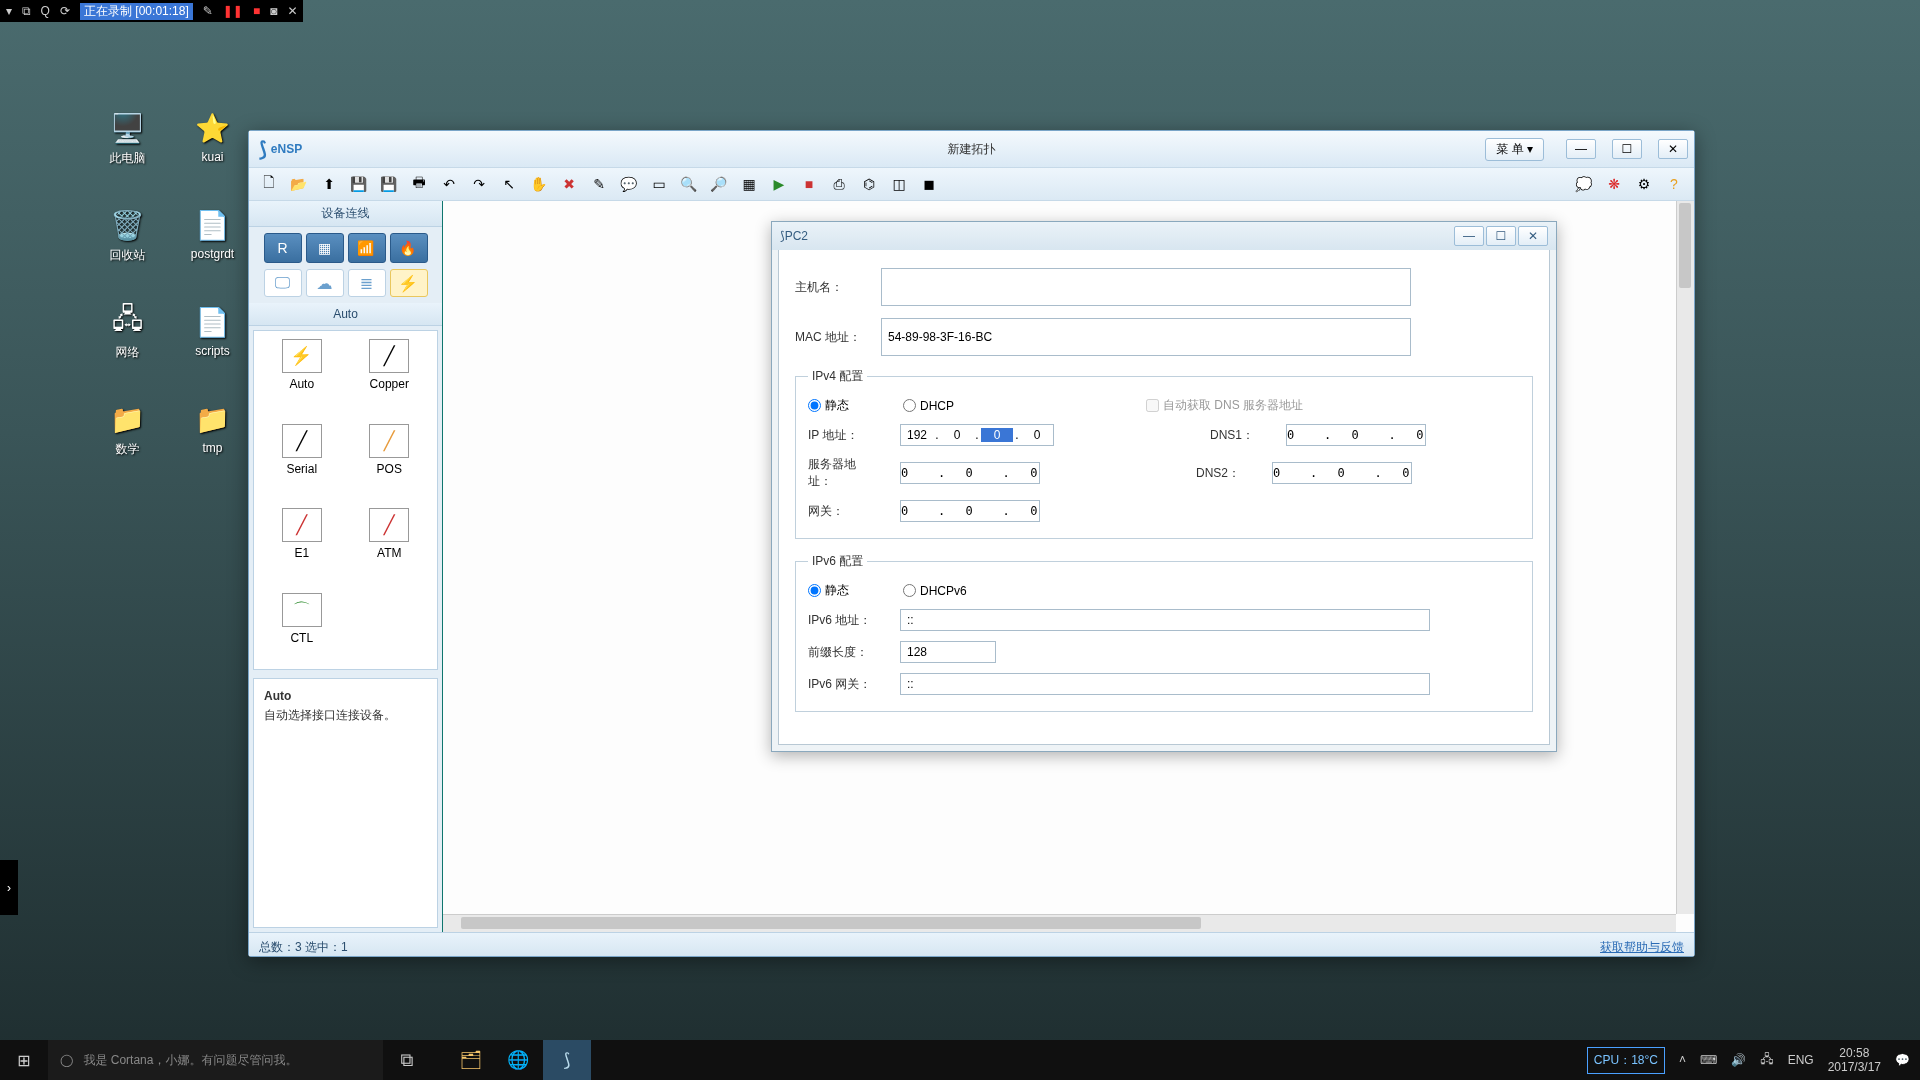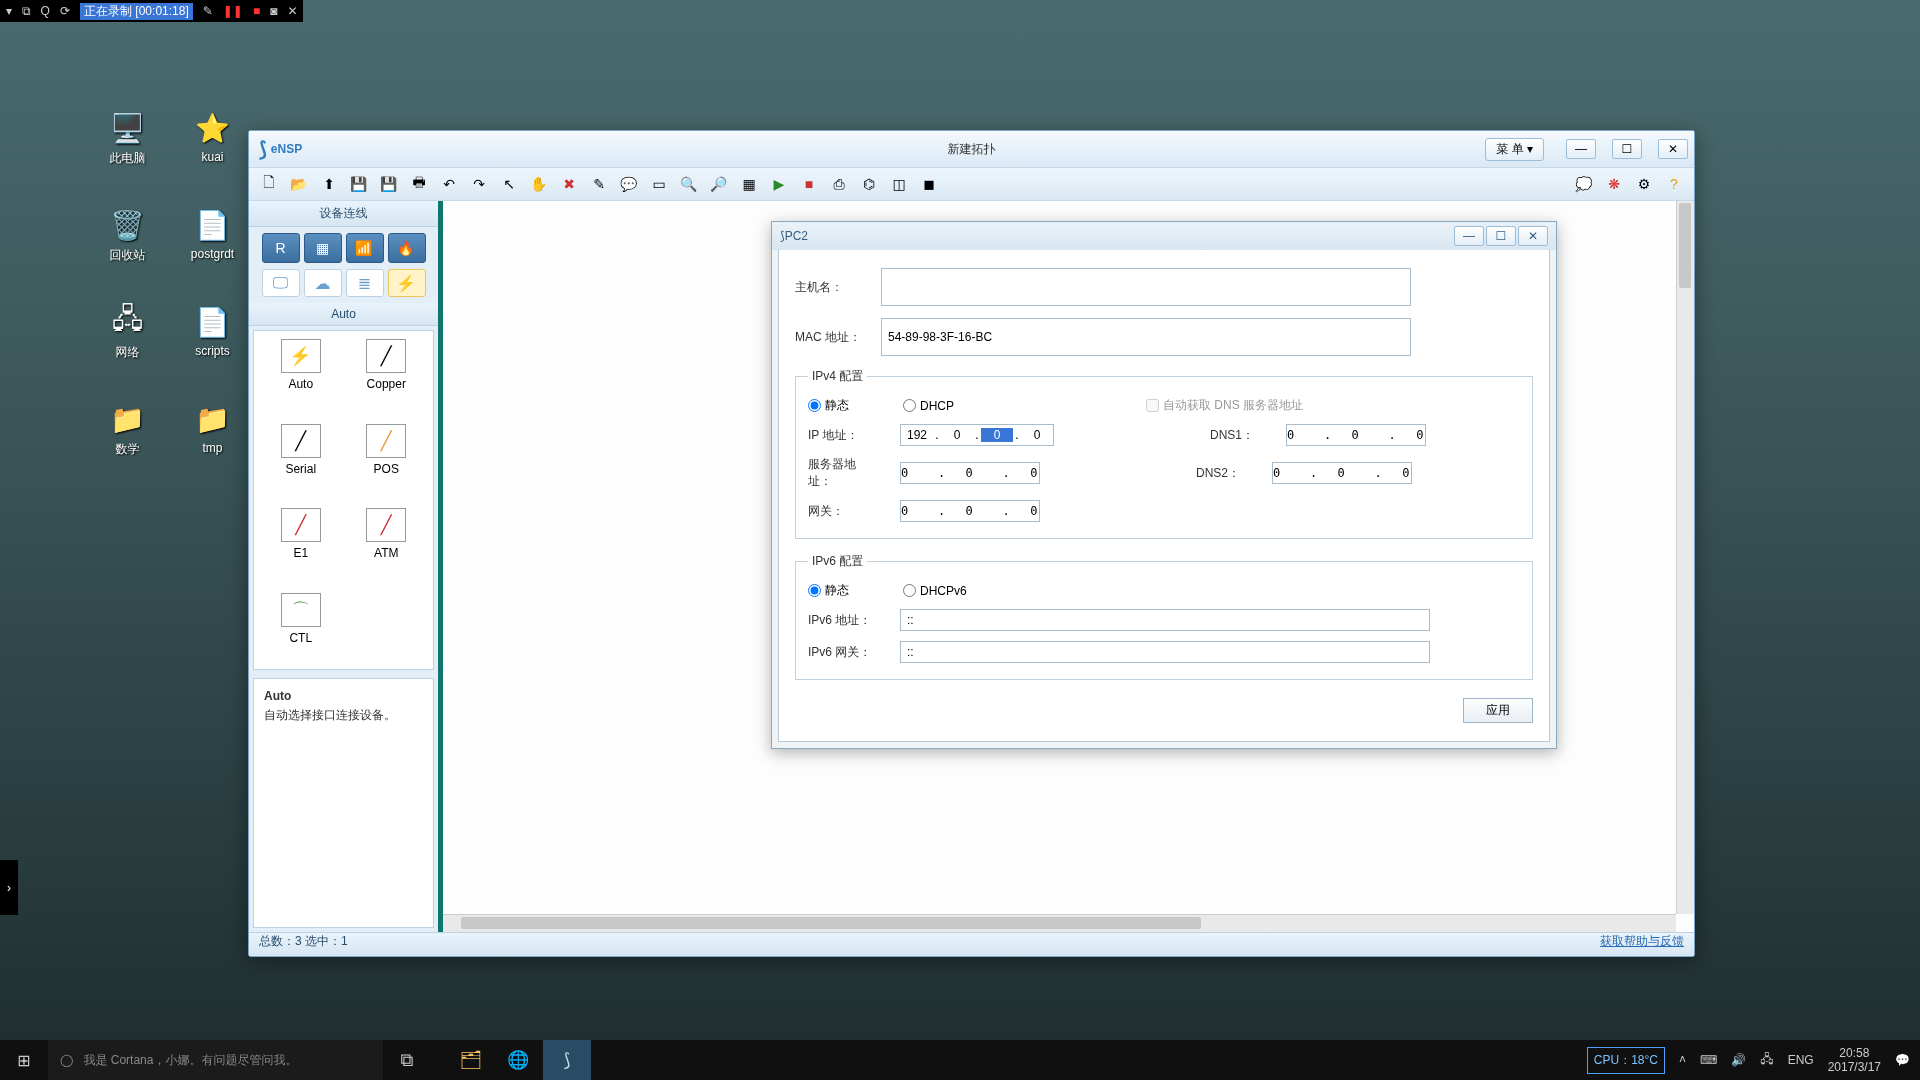--- a/index.html
+++ b/index.html
@@ -24,41 +24,41 @@
 .ensp-title .center{position:absolute;left:50%;transform:translateX(-50%);color:#333;}
 .ensp-title .wctl{position:absolute;right:6px;display:flex;gap:16px;align-items:center;}
 .ensp-title .menu-btn{background:linear-gradient(#fff,#e3eef7);border:1px solid #9cbdd8;border-radius:3px;padding:2px 10px;margin-right:6px;cursor:pointer;}
 .wbtn{width:30px;height:20px;border:1px solid #9cbdd8;background:linear-gradient(#fff,#e3eef7);display:flex;align-items:center;justify-content:center;cursor:pointer;border-radius:2px;}
 
 .toolbar{height:34px;background:linear-gradient(#eef6fc,#dbe9f4);border-top:1px solid #c6d9e8;border-bottom:1px solid #c6d9e8;display:flex;align-items:center;padding:0 8px;gap:6px;}
 .toolbar .tb{width:24px;height:24px;border:1px solid transparent;border-radius:3px;display:flex;align-items:center;justify-content:center;cursor:pointer;font-size:14px;}
 .toolbar .spacer{flex:1;}
 
 .body{display:flex;height:calc(100% - 36px - 34px - 24px);}
-.sidebar{width:194px;background:#e4eef6;border-right:5px solid #0f766e;display:flex;flex-direction:column;}
+.sidebar{width:194px;background:#e4eef6;border-right:1px solid #0f766e;display:flex;flex-direction:column;}
 .side-head{background:linear-gradient(#e9f3fb,#d6e6f2);text-align:center;padding:4px 0;border-bottom:1px solid #bcd2e4;color:#2a4d6e;}
 .cat-row{display:flex;gap:4px;padding:6px;justify-content:center;}
 .cat{width:38px;height:30px;background:linear-gradient(#5a8fc0,#3a6fa0);border:1px solid #2a5a8a;border-radius:3px;cursor:pointer;display:flex;align-items:center;justify-content:center;color:#fff;font-size:14px;}
 .cat2-row{display:flex;gap:4px;padding:0 6px 6px;justify-content:center;}
 .cat2{width:38px;height:28px;background:#fff;border:1px solid #bcd2e4;border-radius:3px;cursor:pointer;display:flex;align-items:center;justify-content:center;color:#6ba0ce;font-size:16px;}
 .cat2.sel{background:#fff3c8;border-color:#e9c75e;}
 .dev-grid{background:#fff;margin:4px;border:1px solid #bcd2e4;flex:0 0 auto;padding:8px;display:grid;grid-template-columns:1fr 1fr;gap:16px 8px;height:340px;overflow:auto;}
 .dev{display:flex;flex-direction:column;align-items:center;gap:4px;cursor:pointer;}
 .dev .di{width:40px;height:34px;background:#fff;border:1px solid #999;display:flex;align-items:center;justify-content:center;font-size:18px;}
 .desc{background:#fff;margin:4px;border:1px solid #bcd2e4;flex:1;padding:10px;color:#333;}
 .desc b{display:block;margin-bottom:4px;}
 
 .canvas{flex:1;background:#fdfdfd;position:relative;overflow:auto;}
 .canvas-inner{width:1400px;height:760px;position:relative;}
 .hscroll{position:absolute;left:0;right:18px;bottom:0;height:18px;background:#e9e9e9;border-top:1px solid #ccc;}
 .hscroll .thumb{position:absolute;left:18px;top:2px;height:12px;width:740px;background:#c7c7c7;border-radius:2px;}
 .vscroll{position:absolute;top:0;right:0;bottom:18px;width:18px;background:#e9e9e9;border-left:1px solid #ccc;}
 .vscroll .thumb{position:absolute;top:2px;left:2px;width:12px;height:85px;background:#c7c7c7;border-radius:2px;}
 
-.statusbar{height:24px;background:linear-gradient(#e9f3fb,#d6e6f2);border-top:1px solid #bcd2e4;display:flex;align-items:flex-start;padding:0 10px;color:#2a4d6e;}
+.statusbar{height:24px;background:linear-gradient(#e9f3fb,#d6e6f2);border-top:1px solid #bcd2e4;display:flex;align-items:flex-end;padding:0 10px;color:#2a4d6e;}
 .statusbar .r{margin-left:auto;color:#2a6bb5;text-decoration:underline;cursor:pointer;}
 
 
 .pc2{position:absolute;left:328px;top:20px;width:786px;background:#eef3f6;border:1px solid #8aa8bd;box-shadow:0 4px 15px rgba(0,0,0,.3);}
 .pc2-title{height:28px;background:linear-gradient(#eaf2f8,#d8e6f0);display:flex;align-items:center;padding:0 8px;color:#355d80;}
 .pc2-title .wctl{margin-left:auto;display:flex;gap:2px;}
 .tabs{display:flex;background:#fff;border-bottom:1px solid #b8c8d4;margin:6px 6px 0;}
 .tab{padding:5px 22px;border:1px solid #b8c8d4;border-bottom:none;background:#f2f6f9;margin-right:-1px;cursor:pointer;color:#333;position:relative;top:1px;}
 .tab.active{background:#fff;border-bottom:1px solid #fff;}
 .pc2-body{background:#fff;margin:0 6px 6px;border:1px solid #b8c8d4;border-top:none;padding:18px 16px;}
@@ -315,28 +315,29 @@
                 <label class="radio">
                     <input type="radio" style=""> 
                     <span>DHCPv6</span>
                   </label>
               </div>
               <div class="frow2">
                 <label class="l">IPv6 地址：</label>
                 <input type="text" style="width: 530px; border: 1px solid rgb(169, 188, 203); height: 22px; padding: 0px 6px;" value="::">
               </div>
               <div class="frow2">
+                <label class="l">前缀长度：</label>
+                <input type="text" style="width: 96px; border: 1px solid rgb(169, 188, 203); height: 22px; padding: 0px 6px;" value="128">
+              </div>
+              <div class="frow2">
                 <label class="l">IPv6 网关：</label>
                 <input type="text" style="width: 530px; border: 1px solid rgb(169, 188, 203); height: 22px; padding: 0px 6px;" value="::">
               </div>
             </fieldset>
 
-            <div class="apply-row">
-              <button class="apply-btn">应用</button>
-            </div>
           </div>
         </div>
       </div>
       <div class="hscroll">
           <div class="thumb"></div>
         </div>
       <div class="vscroll">
           <div class="thumb"></div>
         </div>
     </div>

